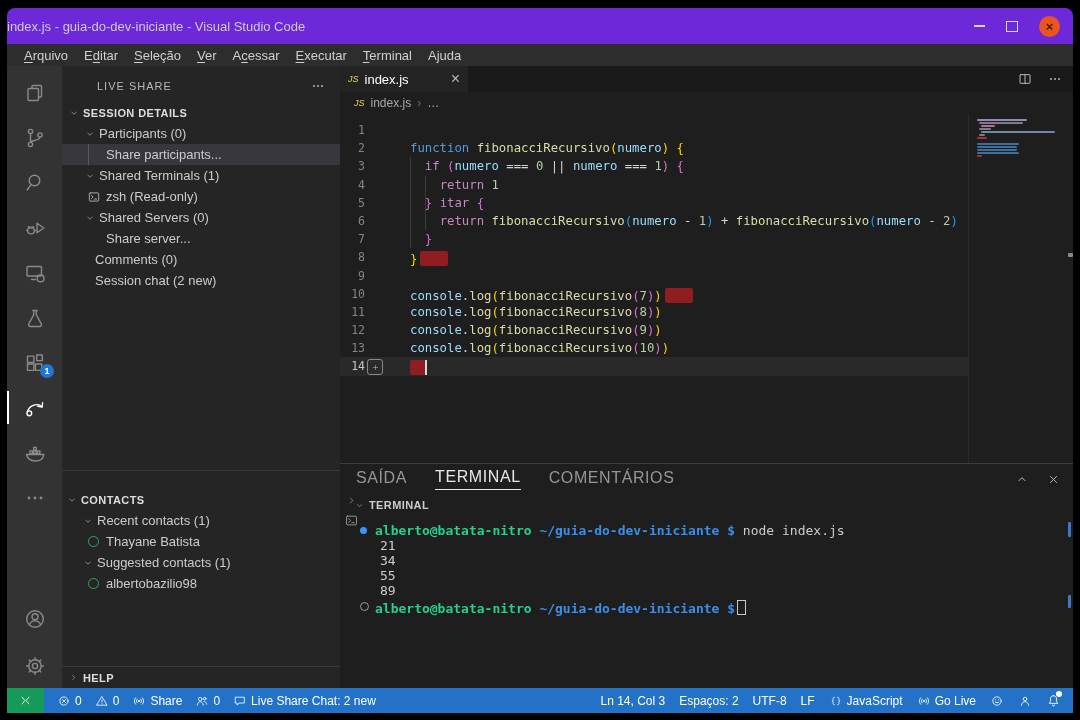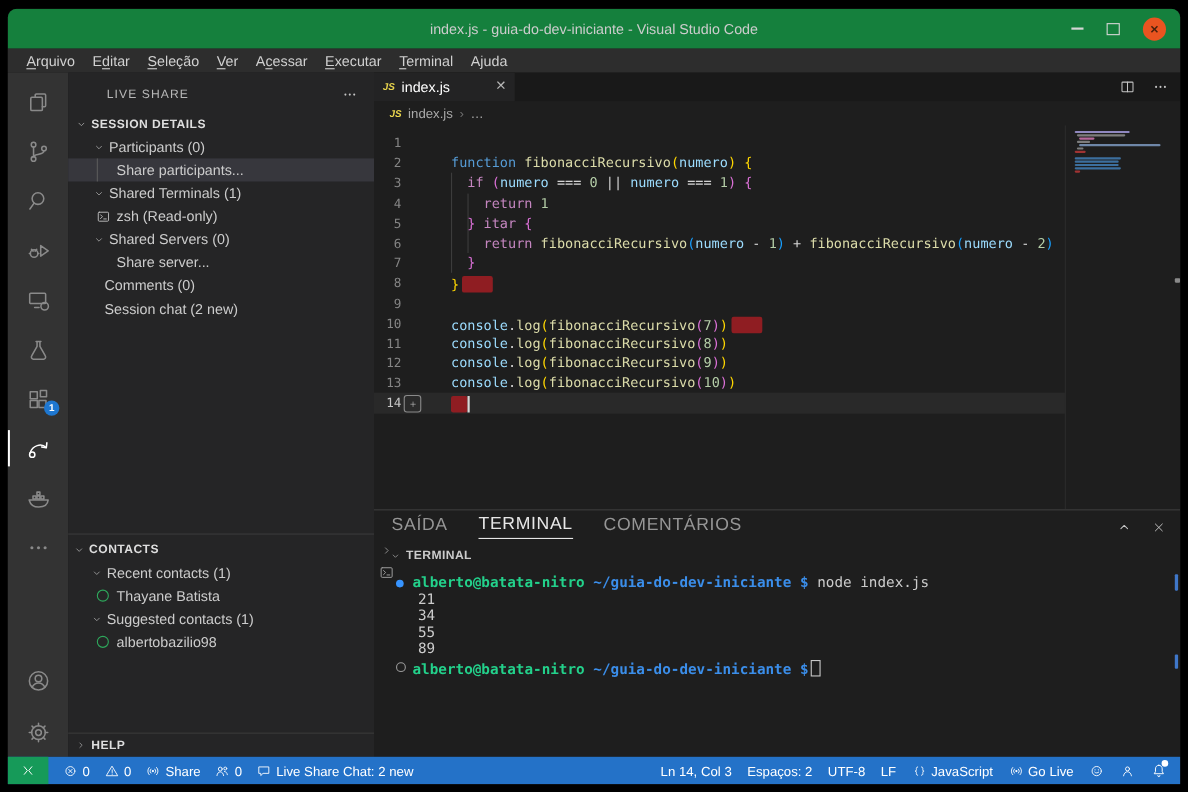--- a/index.html
+++ b/index.html
@@ -1,20 +1,20 @@
 <!DOCTYPE html>
 <html style="--tok-kw: #569cd6; --tok-ctrl: #c586c0; --tok-fn: #dcdcaa; --tok-var: #9cdcfe; --tok-num: #b5cea8; --tok-op: #d4d4d4; --tok-b1: #ffd700; --tok-b2: #da70d6; --tok-b3: #179fff; --tok-pl: #d4d4d4; --term-green: #23d18b; --term-blue: #3b8eea;"><head>
 <meta charset="utf-8">
 <style>
   html,body{margin:0;padding:0;width:1080px;height:720px;overflow:hidden;background:#000;
     font-family:"Liberation Sans",sans-serif;-webkit-font-smoothing:antialiased;}
   .window{position:absolute;left:7px;top:8px;width:1066px;height:705px;background:#1e1e1e;
     border-radius:8px 8px 0 0;overflow:hidden;}
   
-  .titlebar{height:36px;background:#15803d;position:relative;display:flex;align-items:center;justify-content:center;}
+  .titlebar{height:36px;background:#6d28d9;position:relative;display:flex;align-items:center;justify-content:flex-start;}
   .title-text{color:#cccccc;font-size:13px;}
   .win-controls{position:absolute;right:13px;top:0;height:36px;display:flex;align-items:center;gap:21px;}
   .btn-min{width:11px;height:2px;background:#d6d6d6;display:inline-block;}
   .btn-max{width:10px;height:9px;border:1.4px solid #d6d6d6;display:inline-block;}
   .btn-close{width:21px;height:21px;border-radius:50%;display:flex;align-items:center;justify-content:center;
     color:#47200c;font-size:13px;font-weight:bold;line-height:1;}
   
   .menubar{height:22px;background:#2d2d2d;display:flex;align-items:center;padding-left:9px;}
   .menu-item{color:#d0d0d0;font-size:13px;padding:0 8px;}
   .menu-item u{text-underline-offset:2px;}
@@ -32,29 +32,29 @@
   .sb-title{position:absolute;top:8px;left:15px;right:0;height:24px;display:flex;align-items:center;}
   .sb-title-label{color:#b8b8b8;font-size:11px;letter-spacing:1px;margin-left:20px;flex:1;}
   .sb-more{margin-right:14px;color:#c5c5c5;}
   .tree{position:absolute;top:36px;left:0;right:0;}
   .tree-row{height:21px;display:flex;align-items:center;position:relative;color:#cccccc;font-size:13px;white-space:pre;}
   .tree-row.selected{background:#37373d;}
   .tree-row.header .tree-label{font-weight:bold;font-size:11px;letter-spacing:.4px;color:#dedede;}
   .tree-guide{position:absolute;left:26px;top:0;bottom:0;width:1px;background:#5a5a5a;}
   .chev{color:#b0b0b0;display:inline-flex;}
   .ring{width:9px;height:9px;border:1.6px solid #2ea95c;border-radius:50%;display:inline-block;margin-right:7px;}
-  .contacts{position:absolute;left:0;right:0;top:404px;border-top:1px solid #3a3a3a;padding-top:3px;margin-top:15px;}
+  .contacts{position:absolute;left:0;right:0;top:404px;border-top:1px solid #3a3a3a;padding-top:18px;}
   .help-row{position:absolute;left:0;right:0;bottom:0;height:21px;border-top:1px solid #3a3a3a;
     display:flex;align-items:center;color:#dedede;font-size:11px;font-weight:bold;letter-spacing:.4px;}
   
   .editor-col{flex:1;position:relative;background:#1e1e1e;overflow:hidden;}
   .tabbar{height:26px;background:#191919;display:flex;align-items:stretch;position:relative;}
   .tab{width:112px;background:#232324;display:flex;align-items:center;padding:0 8px;gap:6px;}
   .tab-label{color:#ffffff;font-size:13px;flex:1;}
-  .js-chip{color:#e8d44d;font-size:9px;font-weight:bold;font-style:italic;}
+  .js-chip{color:#e8d44d;font-size:9px;font-weight:normal;font-style:italic;}
   .tab-close{color:#b6b6b6;}
   .tab-actions{position:absolute;right:10px;top:0;height:26px;display:flex;align-items:center;gap:14px;color:#c5c5c5;}
   .breadcrumb{height:22px;display:flex;align-items:center;gap:6px;padding-left:14px;color:#a9a9a9;font-size:12px;}
   .code-area{position:absolute;top:48px;left:0;right:0;height:349px;}
   .code-row{position:relative;height:18.2px;line-height:18.2px;padding-left:70px;white-space:pre;
     font-family:"DejaVu Sans Mono",monospace;font-size:12.3px;}
   .code-row.active{background:linear-gradient(to right,rgba(255,255,255,.05) 0,rgba(255,255,255,.05) 628px,transparent 628px);}
   .lnum{position:absolute;left:0;width:25px;text-align:right;color:#858585;font-size:11.5px;
     font-family:"DejaVu Sans Mono",monospace;}
   .code-row.active .lnum{color:#c6c6c6;}

